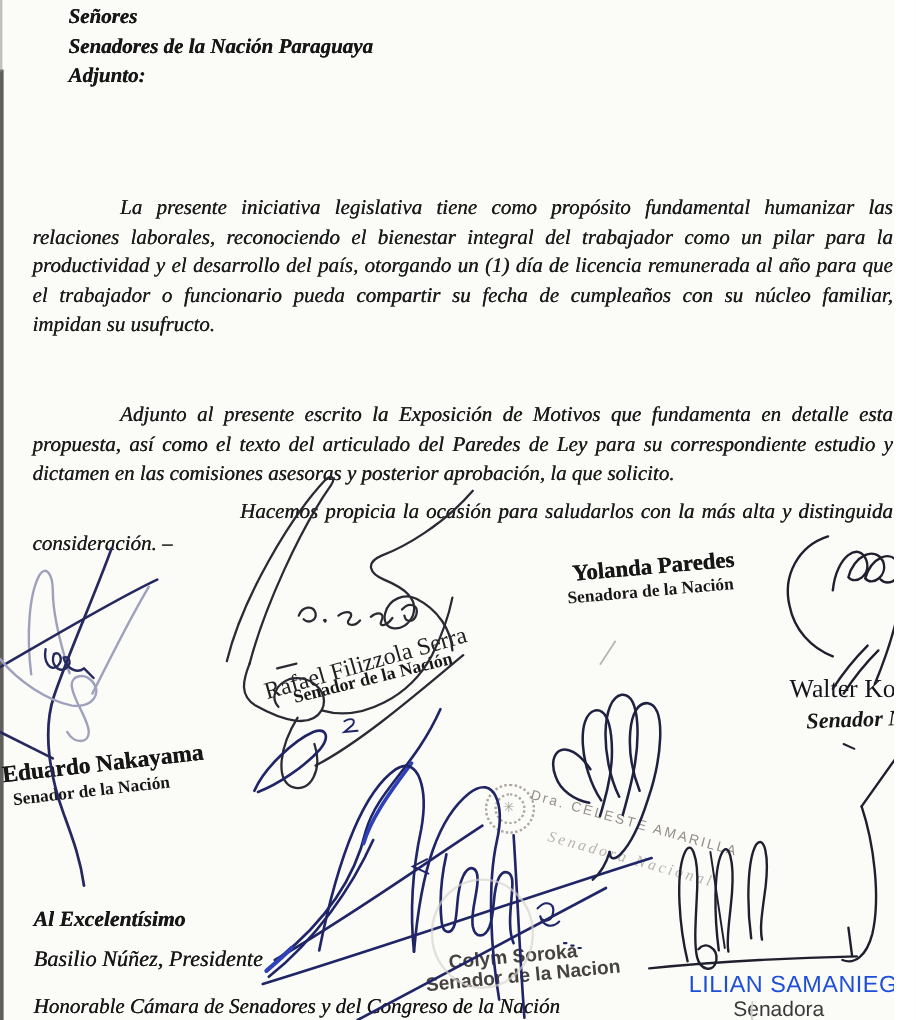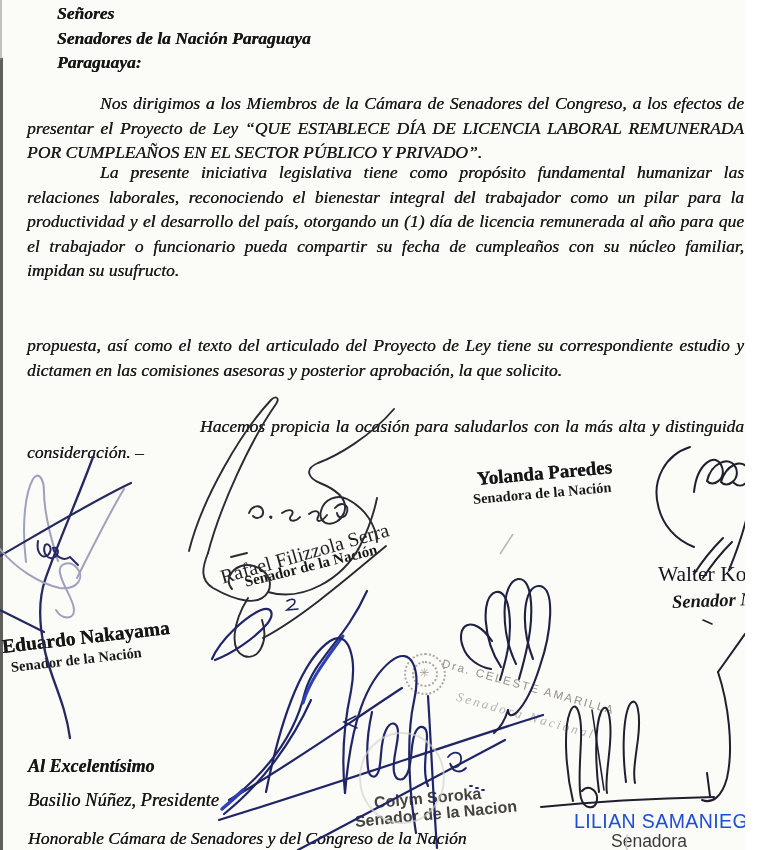--- a/index.html
+++ b/index.html
@@ -62,39 +62,35 @@
 <body>
 
 <div class="page">
 
   <div class="edge"></div>
   <div class="edge2"></div>
 
   <div class="header">
     <div class="hline">Señores</div>
     <div class="hline">Senadores de la Nación Paraguaya</div>
-    <div class="hline">Paraguaya:</div>
-  </div>
-
-  <div class="para" style="top:91px">
-    <div class="ln jl ind">Nos dirigimos a los Miembros de la Cámara de Senadores del Congreso, a los efectos de</div>
-    <div class="ln jl">presentar el Proyecto de Ley “QUE ESTABLECE DÍA DE LICENCIA LABORAL REMUNERADA</div>
-    <div class="ln">POR CUMPLEAÑOS EN EL SECTOR PÚBLICO Y PRIVADO”.</div>
-  </div>
+    <div class="hline">Adjunto:</div>
+  </div>
+
 
   <div class="para" style="top:160px">
     <div class="ln jl ind">La presente iniciativa legislativa tiene como propósito fundamental humanizar las</div>
     <div class="ln jl">relaciones laborales, reconociendo el bienestar integral del trabajador como un pilar para la</div>
     <div class="ln jl">productividad y el desarrollo del país, otorgando un (1) día de licencia remunerada al año para que</div>
     <div class="ln jl">el trabajador o funcionario pueda compartir su fecha de cumpleaños con su núcleo familiar,</div>
     <div class="ln">impidan su usufructo.</div>
   </div>
 
   <div class="para" style="top:333px">
-    <div class="ln jl">propuesta, así como el texto del articulado del Proyecto de Ley tiene su correspondiente estudio y</div>
+    <div class="ln jl ind">Adjunto al presente escrito la Exposición de Motivos que fundamenta en detalle esta</div>
+    <div class="ln jl">propuesta, así como el texto del articulado del Paredes de Ley para su correspondiente estudio y</div>
     <div class="ln">dictamen en las comisiones asesoras y posterior aprobación, la que solicito.</div>
   </div>
 
   <div class="para" style="top:414px">
     <div class="ln jl ind2">Hacemos propicia la ocasión para saludarlos con la más alta y distinguida</div>
   </div>
   <div class="para" style="top:440px">
     <div class="ln">consideración. –</div>
   </div>
 

